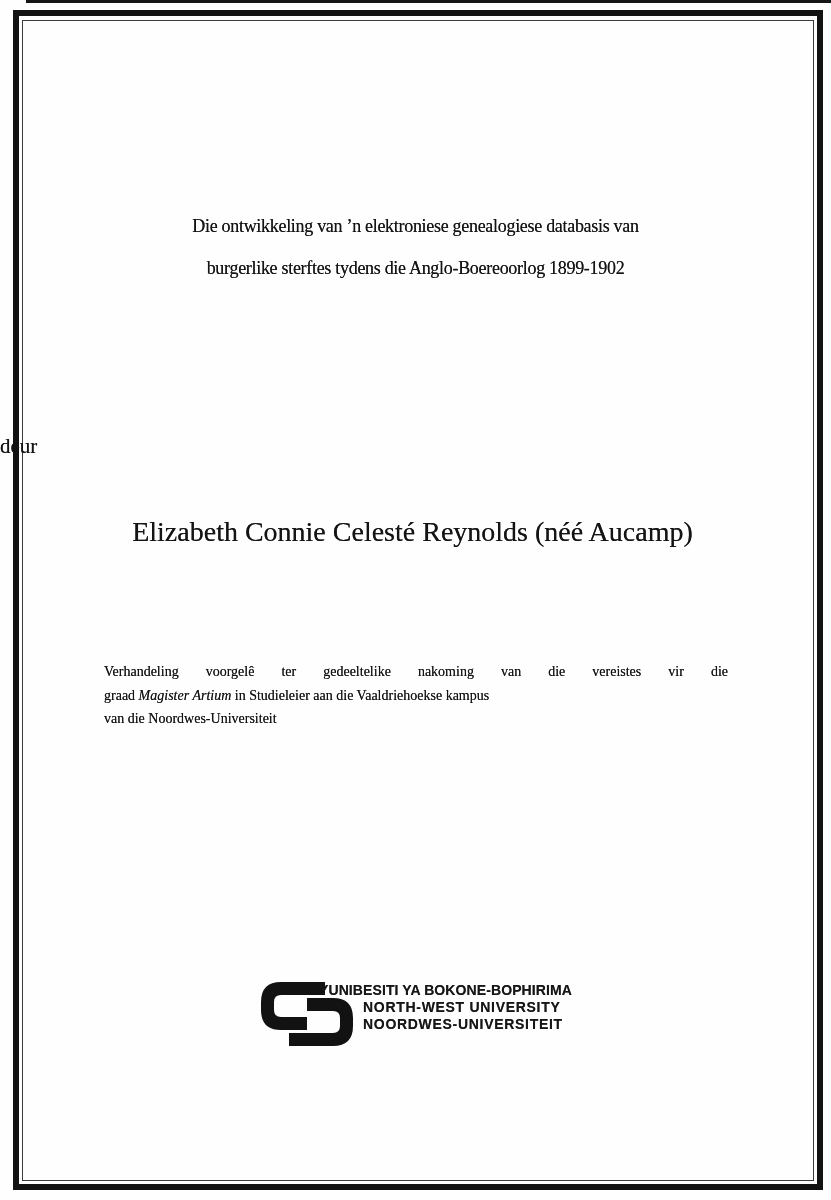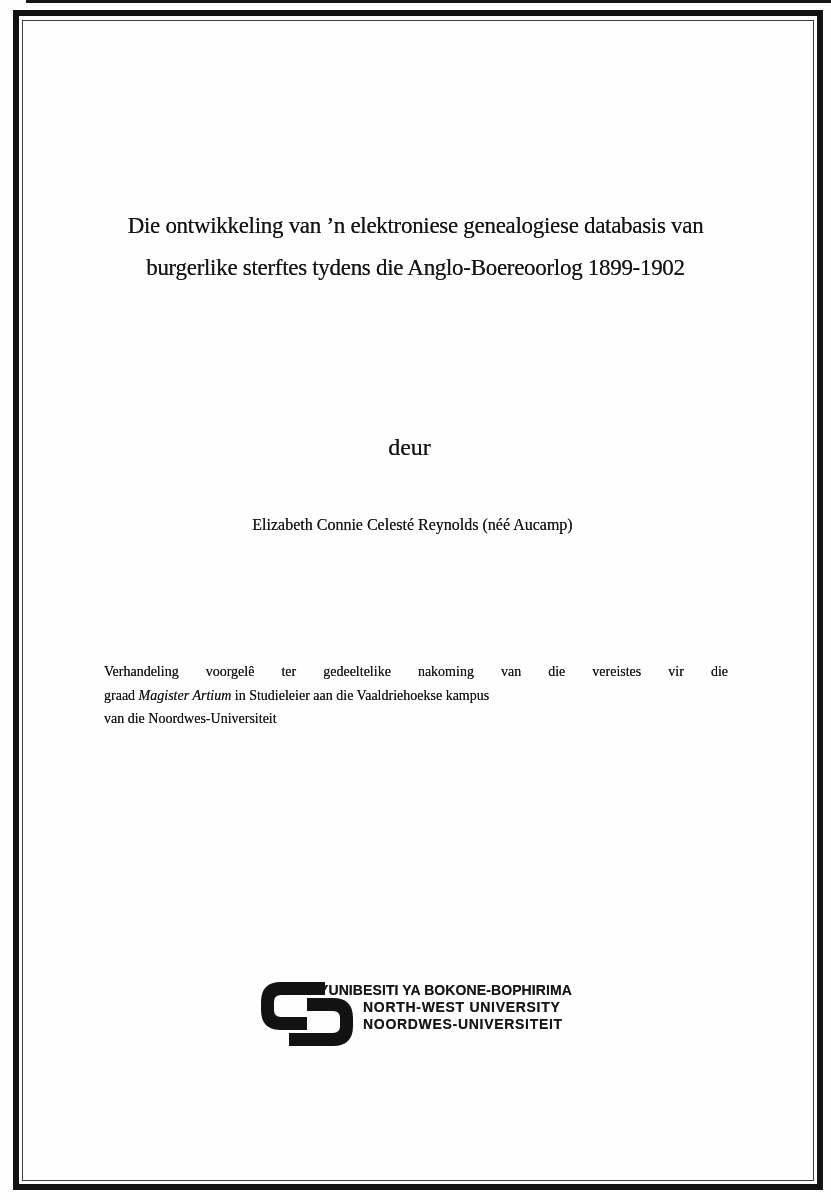--- a/index.html
+++ b/index.html
@@ -35,35 +35,35 @@
     top: 20px; left: 22px; right: 17px; bottom: 19px;
     border: 1.5px solid #3c3c3c;
   }
   .ink {
     text-shadow: 0 0 0.5px rgba(10,10,10,0.75);
   }
   .title-block {
     position: absolute;
     top: 205px; left: 50px; right: 50px;
     text-align: center;
-    font-size: 23px;
+    font-size: 18px;
     letter-spacing: -0.3px;
     line-height: 42px;
   }
   .byline {
     position: absolute;
     top: 434px; left: 0; right: 12px;
-    text-align: center;
-    font-size: 24px;
+    text-align: left;
+    font-size: 21px;
   }
   .author-line {
     position: absolute;
     top: 516px; left: 0; right: 6px;
     text-align: center;
-    font-size: 16px;
+    font-size: 28px;
   }
   .submission {
     position: absolute;
     top: 660px; left: 104px; width: 624px;
     font-size: 14px;
     line-height: 23.5px;
   }
   .submission .just {
     text-align: justify;
     text-align-last: justify;

